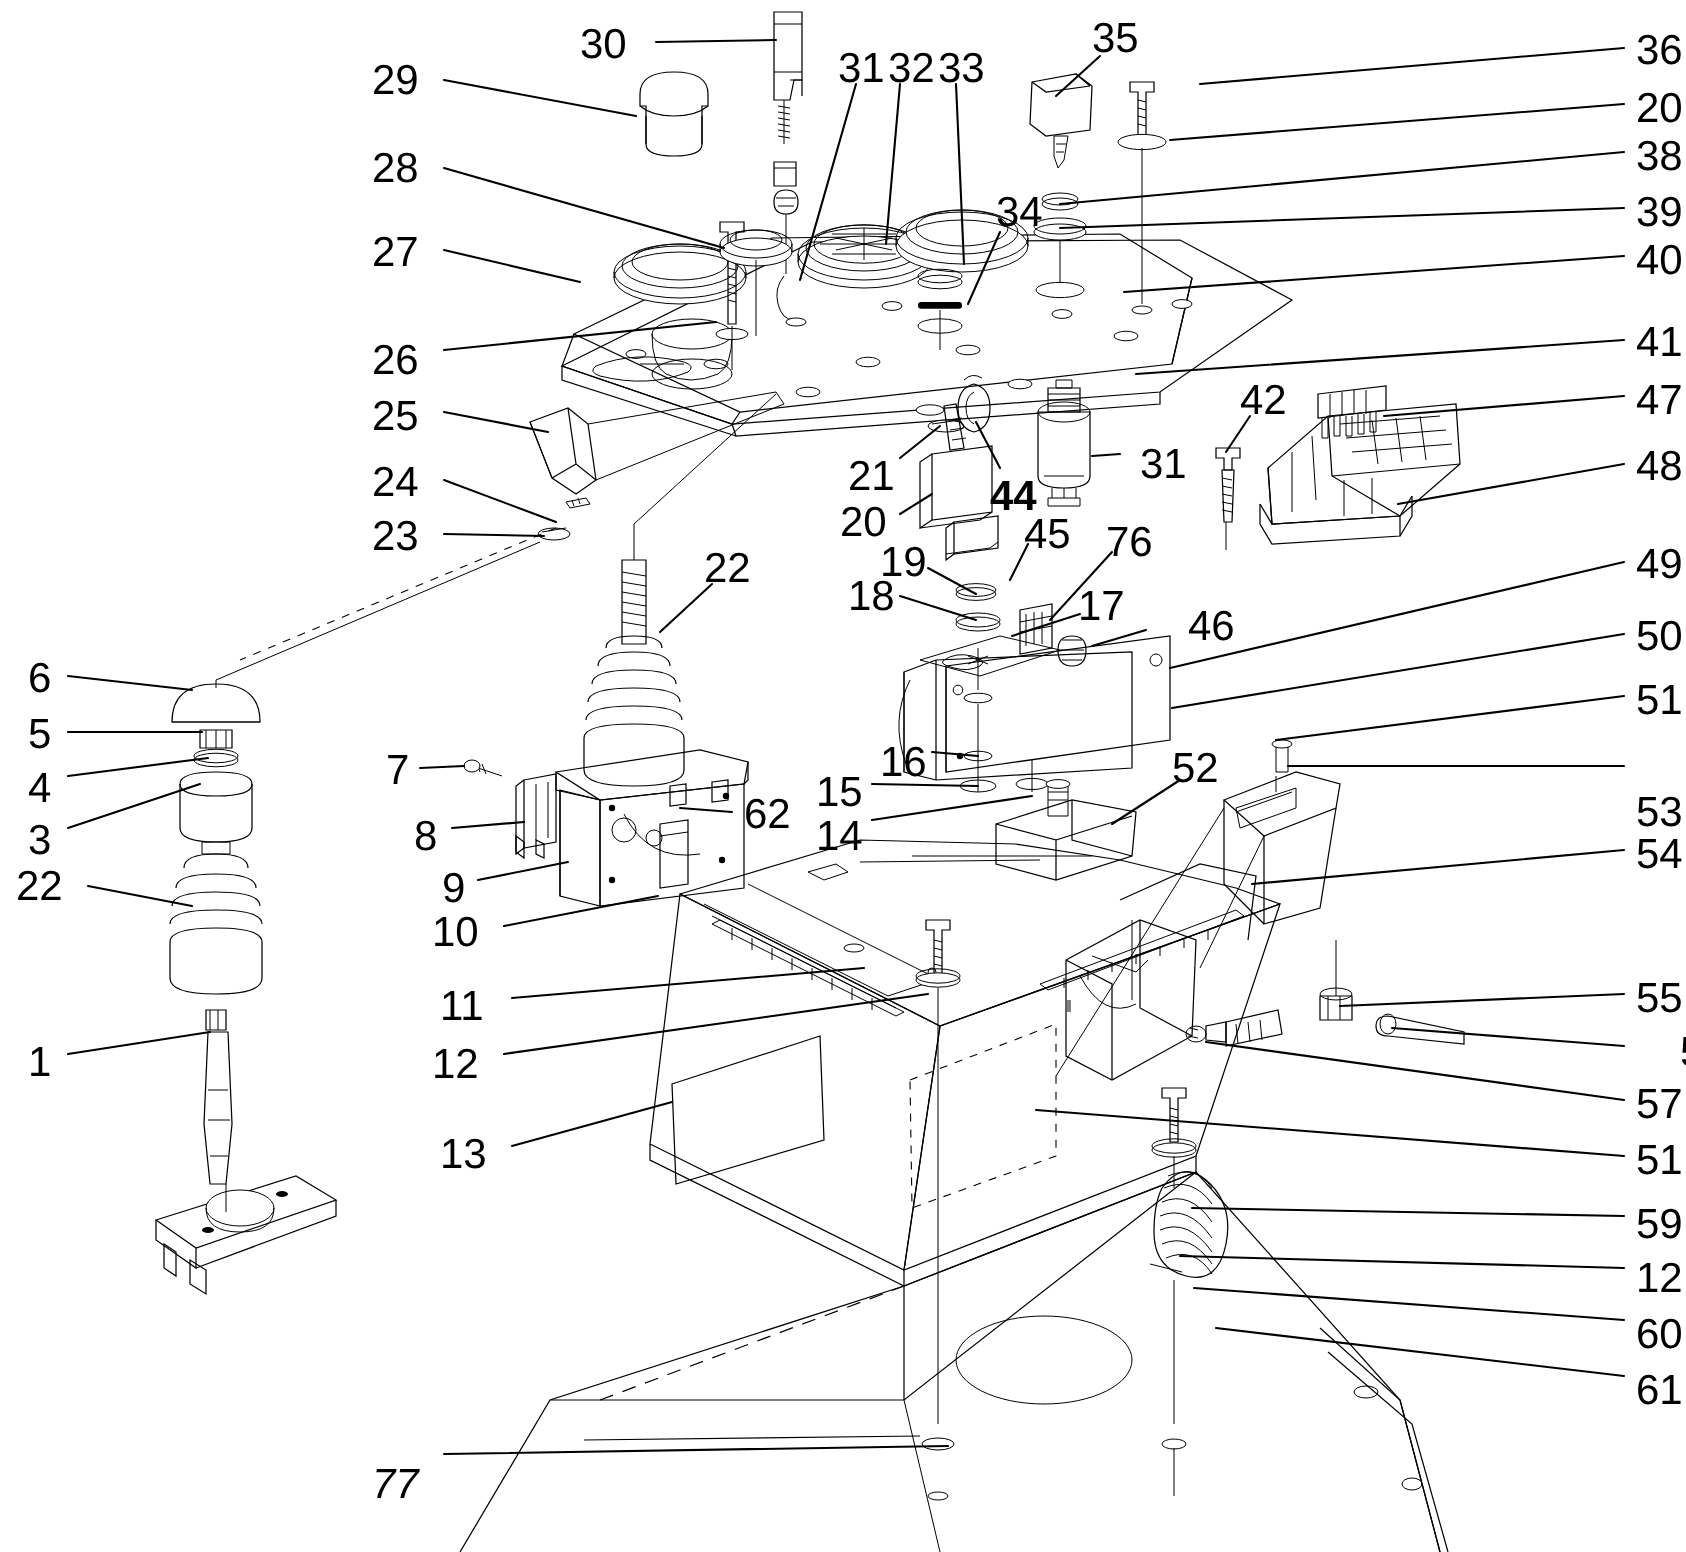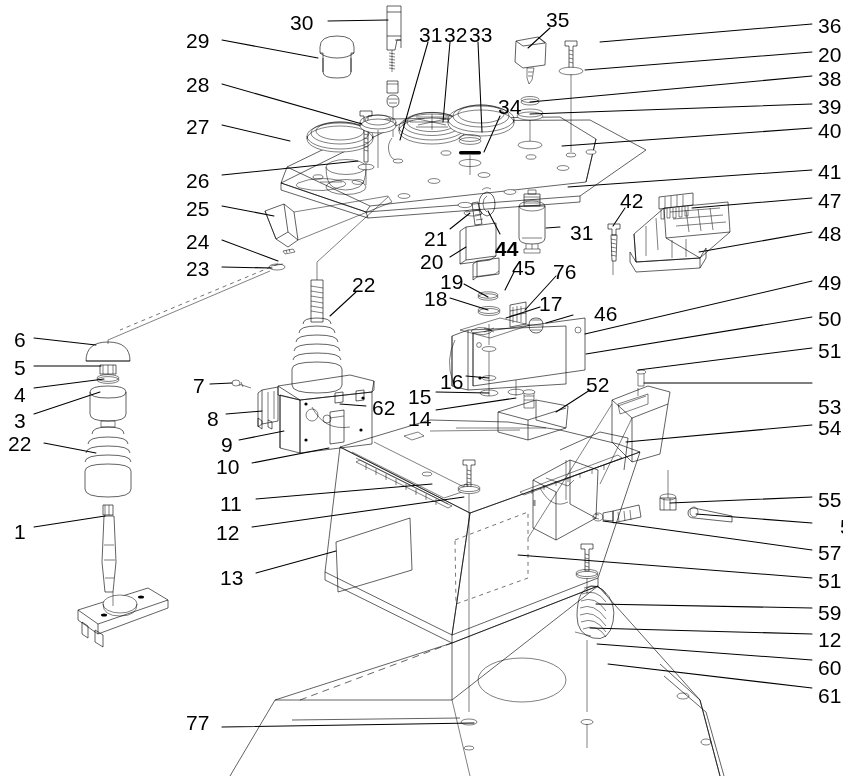--- a/index.html
+++ b/index.html
@@ -584,21 +584,21 @@
       <div class="callout" style="left: 186px; top: 198px;">25</div>
       <div class="callout" style="left: 186px; top: 231px; text-align: center;">24</div>
       <div class="callout" style="left: 186px; top: 258px;">23</div>
       <div class="callout" style="left: 193px; top: 375px;">7</div>
       <div class="callout" style="left: 207px; top: 408px;">8</div>
       <div class="callout" style="left: 221px; top: 434px;">9</div>
       <div class="callout" style="left: 216px; top: 456px;">10</div>
       <div class="callout" style="left: 220px; top: 493px;">11</div>
       <div class="callout" style="left: 216px; top: 522px;">12</div>
       <div class="callout" style="left: 220px; top: 567px;">13</div>
-      <div class="callout" style="left: 186px; top: 712px;">77</div>
+      <div class="callout" style="left: 186px; top: 732px; font-style: italic;">77</div>
       <div class="callout" style="left: 290px; top: 12px;">30</div>
       <div class="callout" style="left: 419px; top: 24px;">31</div>
       <div class="callout" style="left: 444px; top: 24px;">32</div>
       <div class="callout" style="left: 469px; top: 24px;">33</div>
       <div class="callout" style="left: 498px; top: 96px;">34</div>
       <div class="callout" style="left: 546px; top: 9px;">35</div>
       <div class="callout" style="left: 424px; top: 228px;">21</div>
       <div class="callout" style="left: 495px; top: 238px; font-weight: bold;">44</div>
       <div class="callout" style="left: 570px; top: 222px;">31</div>
       <div class="callout" style="left: 620px; top: 190px;">42</div>

